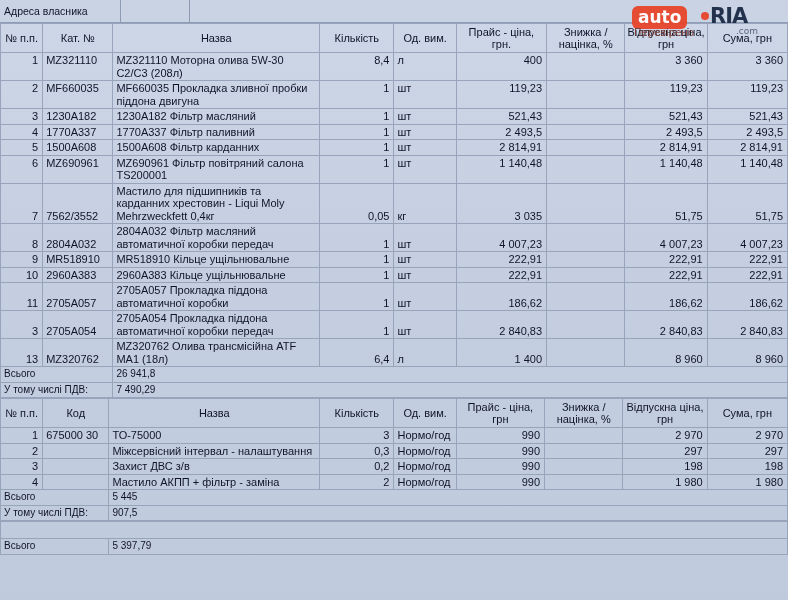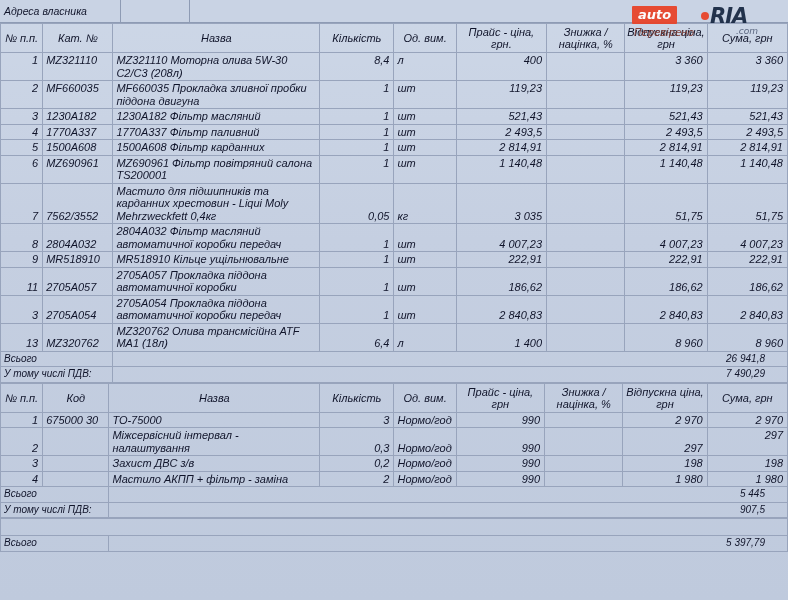--- a/index.html
+++ b/index.html
@@ -14,21 +14,20 @@
     font-size: 11px;
     color: #10142a;
     overflow: hidden;
     position: relative;
   }
   .page {
     position: relative;
     width: 788px;
     height: 600px;
     background: linear-gradient(180deg, #cdd7e7 0%, #c5cfe1 40%, #bfcadd 100%);
-    font-style: italic;
   }
   .topbar {
     height: 22px;
     display: flex;
     align-items: stretch;
     border-bottom: 1px solid #8e9bb4;
   }
   .topbar-cell {
     border-right: 1px solid #8e9bb4;
     display: flex;
@@ -67,42 +66,42 @@
     font-size: 11px;
     line-height: 12px;
     padding: 2px 2px;
   }
   .l { text-align: left; }
   .num { text-align: right; padding-right: 4px; }
   .totalrow td {
     font-size: 10px;
   }
   .big-right {
-    text-align: right;
-    padding-right: 22px;
+    text-align: left;
+    padding-right: 16px;
   }
   .watermark {
     position: absolute;
     top: 4px;
     right: 6px;
     width: 150px;
     height: 40px;
     pointer-events: none;
     opacity: 0.95;
   }
   .wm-auto {
     position: absolute;
     left: 0;
     top: 2px;
     background: #e8442a;
     color: #fff;
     font-weight: bold;
-    font-size: 13px;
+    font-size: 17px;
     padding: 1px 6px 2px 6px;
-    border-radius: 1px;
+    border-radius: 6px;
     font-family: "DejaVu Sans", sans-serif;
   }
   .wm-ria {
     position: absolute;
     left: 68px;
     top: 0px;
     color: #1a2a44;
     font-weight: bold;
     font-size: 21px;
     font-family: "DejaVu Sans", sans-serif;
@@ -264,20 +263,31 @@
       <td class="l">MR518910</td>
       <td class="l">MR518910 Кільце ущільнювальне</td>
       <td class="num">1</td>
       <td class="l">шт</td>
       <td class="num">222,91</td>
       <td class="num"></td>
       <td class="num">222,91</td>
       <td class="num">222,91</td>
     </tr>
     <tr>
+      <td class="num">10</td>
+      <td class="l">2960A383</td>
+      <td class="l">2960A383 Кільце ущільнювальне</td>
+      <td class="num">1</td>
+      <td class="l">шт</td>
+      <td class="num">222,91</td>
+      <td class="num"></td>
+      <td class="num">222,91</td>
+      <td class="num">222,91</td>
+    </tr>
+    <tr>
       <td class="num" style="vertical-align:bottom">11</td>
       <td class="l" style="vertical-align:bottom">2705A057</td>
       <td class="l">2705A057 Прокладка піддона автоматичної коробки</td>
       <td class="num" style="vertical-align:bottom">1</td>
       <td class="l" style="vertical-align:bottom">шт</td>
       <td class="num" style="vertical-align:bottom">186,62</td>
       <td class="num" style="vertical-align:bottom"></td>
       <td class="num" style="vertical-align:bottom">186,62</td>
       <td class="num" style="vertical-align:bottom">186,62</td>
     </tr>

